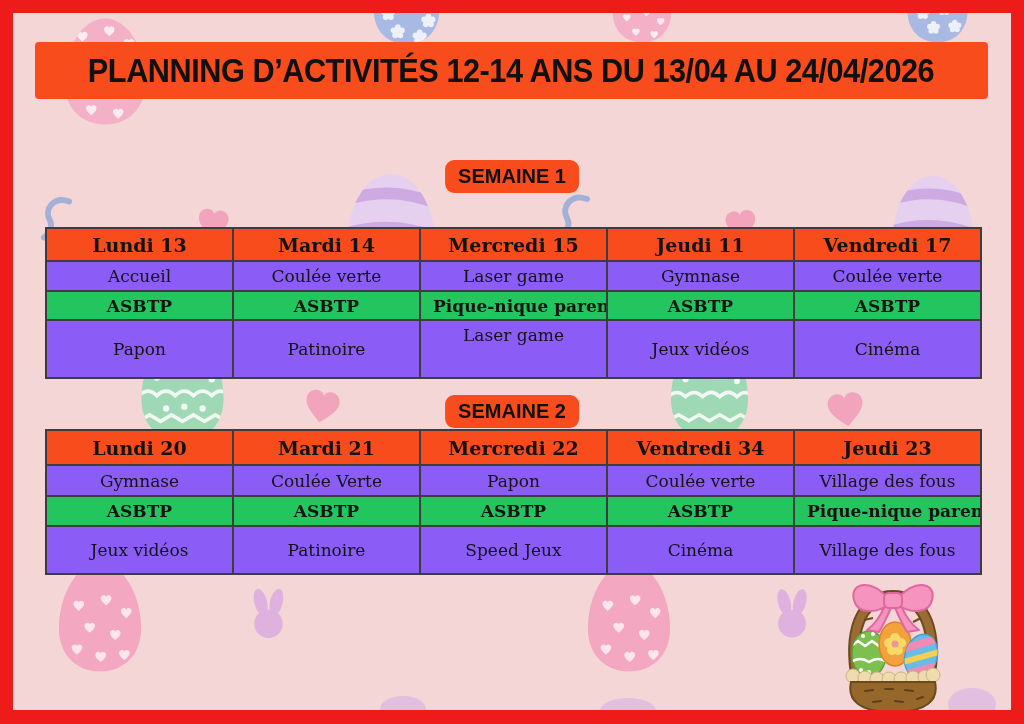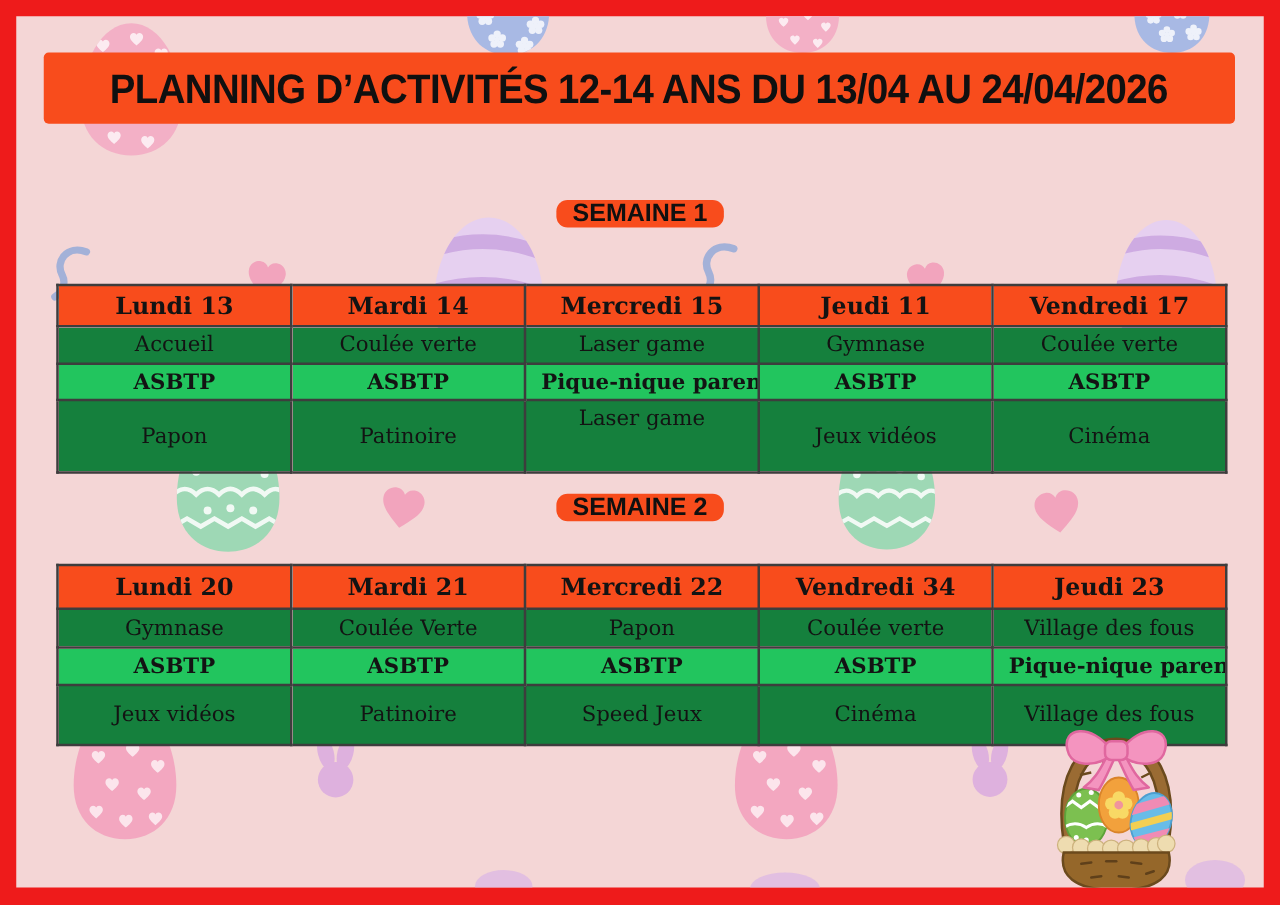--- a/index.html
+++ b/index.html
@@ -18,41 +18,41 @@
     position:absolute;left:22px;top:29px;width:953px;height:57px;
     background:#f84c1c;border-radius:4px;z-index:2;
     display:flex;align-items:center;justify-content:center;
   }
   .title-banner span{
     font-size:33px;font-weight:bold;color:#101010;white-space:nowrap;
     transform:scaleX(.93);letter-spacing:-.5px;
   }
   .week-badge{
     position:absolute;left:50%;transform:translateX(-50%);
-    height:22px;padding:0 13px;background:#f84c1c;border-radius:9px;z-index:2;
+    height:33px;padding:0 13px;background:#f84c1c;border-radius:9px;z-index:2;
     display:flex;align-items:center;justify-content:flex-end;
   }
   .week-badge span{font-size:20px;font-weight:bold;color:#101010;white-space:nowrap;}
   #badge-week1{top:147px;}
   #badge-week2{top:382px;}
   
   table.schedule{
     position:absolute;left:32px;width:937px;z-index:2;
     border-collapse:collapse;table-layout:fixed;
     font-family:"DejaVu Serif",serif;color:#131313;
     border:2px solid #2e2e2e;
   }
   #table1{top:214px;}
-  #table2{top:438px;}
+  #table2{top:416px;}
   .schedule th,.schedule td{
     border:2px solid #3d3d3d;text-align:center;vertical-align:middle;
     overflow:hidden;white-space:nowrap;padding:0 12px;
   }
   .schedule th{background:#f84c1c;font-size:19px;font-weight:bold;}
-  .schedule td{background:#15803d;font-size:17px;font-weight:normal;}
+  .schedule td{background:#8b5cf6;font-size:17px;font-weight:normal;}
   .schedule tr.row-asbtp td{background:#22c55e;font-weight:bold;}
   #table1 thead tr{height:33px;}
   #table1 tbody tr:nth-child(1){height:30px;}
   #table1 tbody tr:nth-child(2){height:29px;}
   #table1 tbody tr:nth-child(3){height:58px;}
   #table1 tbody tr:nth-child(3) td:nth-child(3){vertical-align:top;padding-top:4px;}
   #table2 thead tr{height:35px;}
   #table2 tbody tr:nth-child(1){height:31px;}
   #table2 tbody tr:nth-child(2){height:30px;}
   #table2 tbody tr:nth-child(3){height:48px;}

